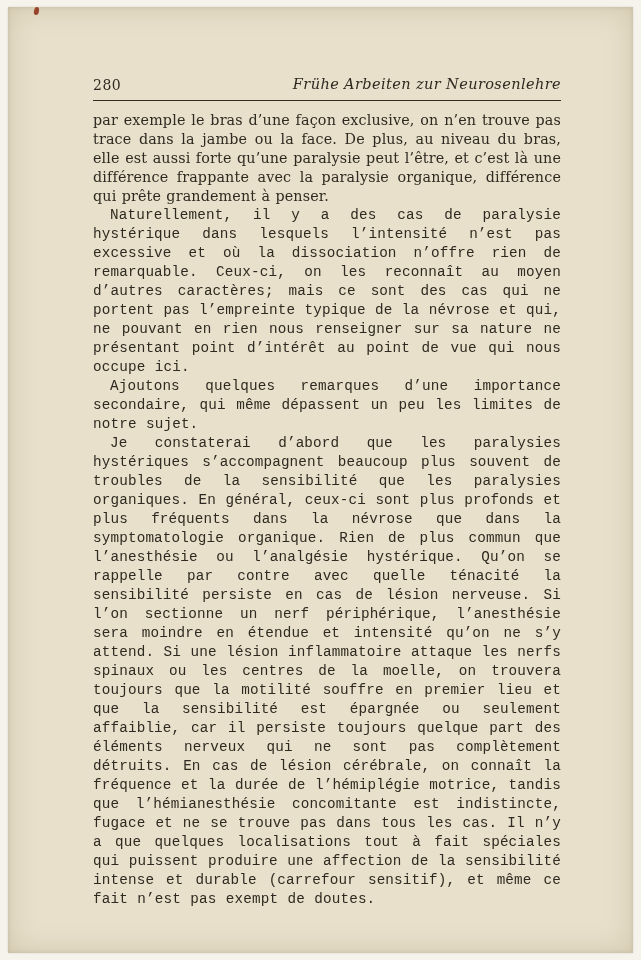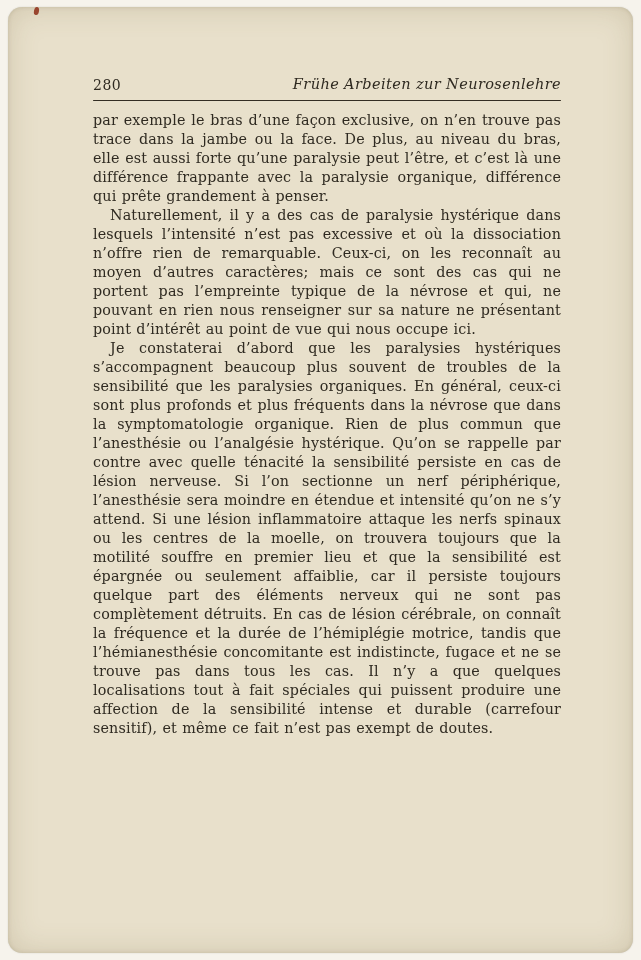--- a/index.html
+++ b/index.html
@@ -1,15 +1,15 @@
 <!DOCTYPE html>
 <html><head>
 <meta charset="utf-8">
 <style>
-  * { margin: 0; padding: 0; box-sizing: border-box; border-radius: 14px; }
+  * { margin: 0; padding: 0; box-sizing: border-box; }
   html, body {
     width: 641px; height: 960px;
     font-family: "DejaVu Serif", "Liberation Serif", serif;
   }
   body {
     background: #f6f3ec;
     position: relative;
     overflow: hidden;
   }
   .scan-page {
@@ -62,37 +62,38 @@
   .body-text {
     margin-top: 10px;
     font-size: 14.3px;
     line-height: 19px;
     color: #2f2a21;
     text-align: justify;
     letter-spacing: 0.15px;
     word-spacing: 0.6px;
   }
   .body-text p { margin: 0; }
-  .body-text p.indent { text-indent: 17px; }
+  .body-text p.indent { text-indent: 17px; font-family: Liberation Mono, monospace; }
 </style>
 </head>
 <body>
 
 <div class="scan-page">
   <div class="speck"></div>
 
   <div class="content">
 
     <div class="page-header">
       <span class="page-number">280</span>
       <span class="running-title">Frühe Arbeiten zur Neurosenlehre</span>
     </div>
 
     <hr class="header-rule">
 
     <div class="body-text">
       <p>par exemple le bras d’une façon exclusive, on n’en trouve pas trace dans la jambe ou la face. De plus, au niveau du bras, elle est aussi forte qu’une paralysie peut l’être, et c’est là une différence frappante avec la paralysie organique, différence qui prête grandement à penser.</p>
       <p class="indent">Naturellement, il y a des cas de paralysie hystérique dans lesquels l’intensité n’est pas excessive et où la dissociation n’offre rien de remarquable. Ceux-ci, on les reconnaît au moyen d’autres caractères; mais ce sont des cas qui ne portent pas l’empreinte typique de la névrose et qui, ne pouvant en rien nous renseigner sur sa nature ne présentant point d’intérêt au point de vue qui nous occupe ici.</p>
+      <p class="indent">Ajoutons quelques remarques d’une importance secondaire, qui même dépassent un peu les limites de notre sujet.</p>
       <p class="indent">Je constaterai d’abord que les paralysies hystériques s’accompagnent beaucoup plus souvent de troubles de la sensibilité que les paralysies organiques. En général, ceux-ci sont plus profonds et plus fréquents dans la névrose que dans la symptomatologie organique. Rien de plus commun que l’anesthésie ou l’analgésie hystérique. Qu’on se rappelle par contre avec quelle ténacité la sensibilité persiste en cas de lésion nerveuse. Si l’on sectionne un nerf périphérique, l’anesthésie sera moindre en étendue et intensité qu’on ne s’y attend. Si une lésion inflammatoire attaque les nerfs spinaux ou les centres de la moelle, on trouvera toujours que la motilité souffre en premier lieu et que la sensibilité est épargnée ou seulement affaiblie, car il persiste toujours quelque part des éléments nerveux qui ne sont pas complètement détruits. En cas de lésion cérébrale, on connaît la fréquence et la durée de l’hémiplégie motrice, tandis que l’hémianesthésie concomitante est indistincte, fugace et ne se trouve pas dans tous les cas. Il n’y a que quelques localisations tout à fait spéciales qui puissent produire une affection de la sensibilité intense et durable (carrefour sensitif), et même ce fait n’est pas exempt de doutes.</p>
     </div>
 
   </div>
 </div>
 
 </body></html>

